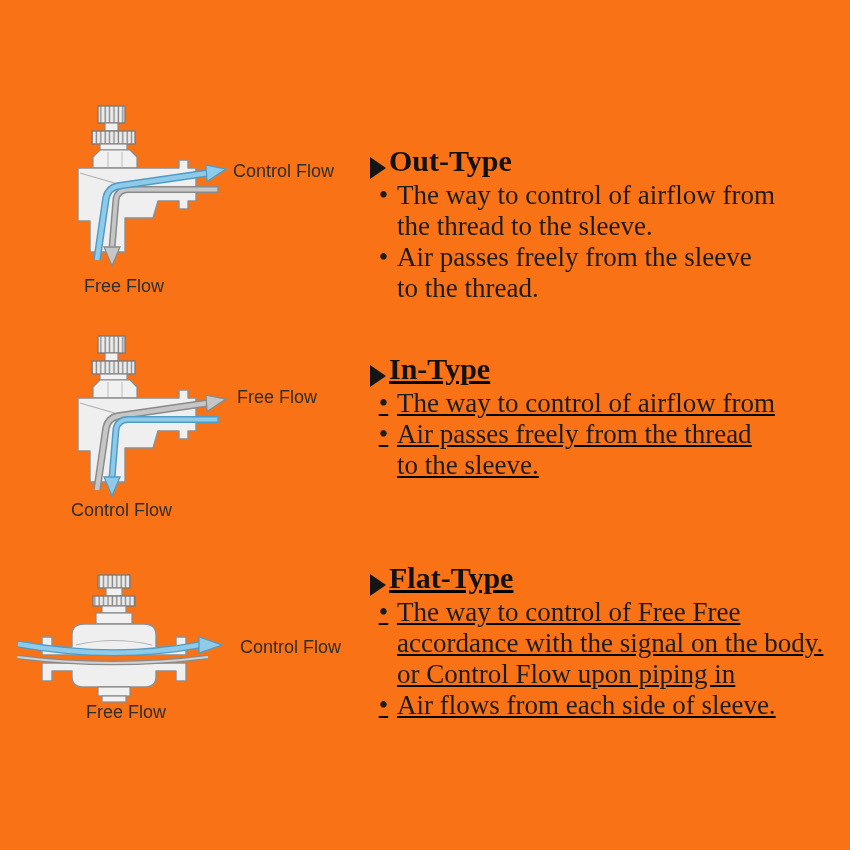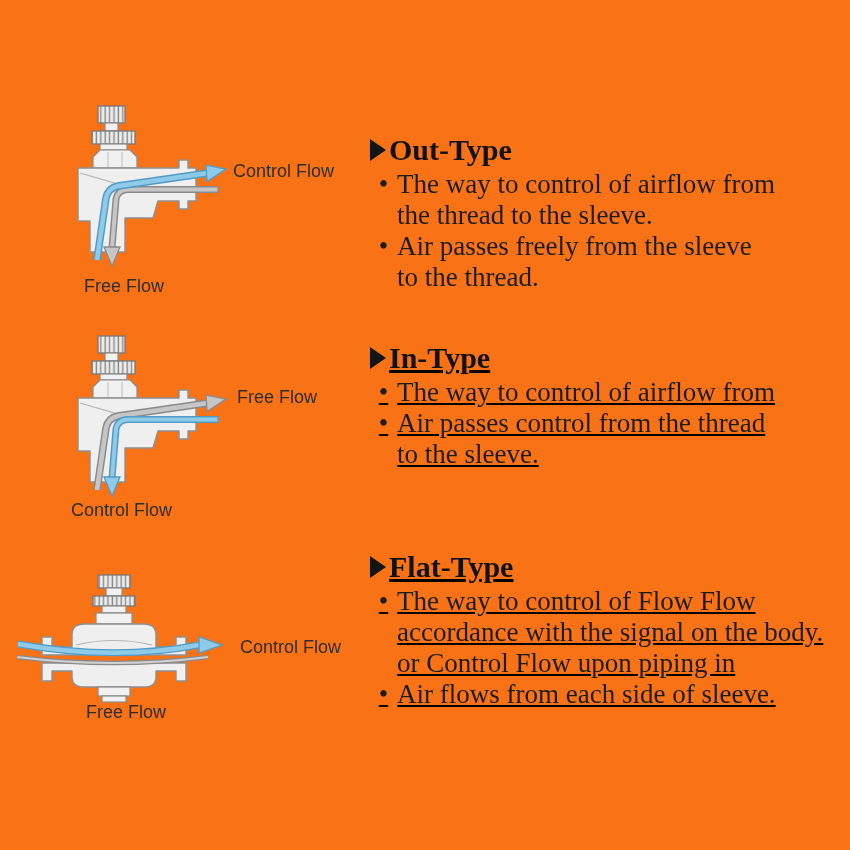--- a/index.html
+++ b/index.html
@@ -1,21 +1,21 @@
 <!DOCTYPE html>
 <html><head>
 <meta charset="utf-8">
 <style>
   html,body{margin:0;padding:0;background:#fff;}
   .canvas{position:relative;width:850px;height:850px;background:#f97316;overflow:hidden;
           font-family:"Liberation Serif",serif;}
   .diagram{position:absolute;}
   .flow-label{position:absolute;font:18px "Liberation Sans",sans-serif;color:#2e2e2e;white-space:nowrap;}
   .tblock{position:absolute;left:370px;width:420px;}
-  .heading{display:flex;align-items:center;font:bold 30px/36px "Liberation Serif",serif;color:#121212;}
+  .heading{display:flex;align-items:flex-end;font:bold 30px/36px "Liberation Serif",serif;color:#121212;margin-top:11px;}
   .tri{width:0;height:0;border-left:16px solid #151515;border-top:11px solid transparent;
        border-bottom:11px solid transparent;margin-right:3px;flex:none;}
   .bullets{margin-top:1px;}
   .bl{display:flex;font:27px/31px "Liberation Serif",serif;color:#1c1c1c;white-space:nowrap;}
   .dot{flex:none;width:27px;text-align:center;}
 </style>
 </head>
 <body>
 
 <div class="canvas">
@@ -115,21 +115,21 @@
     <div class="bullets">
       <div class="bl">
         <span class="dot">•</span>
         <span>The way to control of airflow from</span>
         </div>
       <div class="bl">
         <span class="dot"></span>
         </div>
       <div class="bl">
         <span class="dot">•</span>
-        <span>Air passes control from the thread</span>
+        <span>Air passes freely from the thread</span>
         </div>
       <div class="bl">
         <span class="dot"></span>
         <span>to the sleeve.</span>
         </div>
     </div>
   </div>
 
   <div class="diagram" style="left:10px;top:565px;width:345px;height:165px;">
     <svg width="225" height="150" viewBox="0 0 225 150">
@@ -162,21 +162,21 @@
   </div>
 
   <div class="tblock" style="top:549px;text-decoration:underline;">
     <div class="heading">
       <span class="tri"></span>
       <span>Flat-Type</span>
     </div>
     <div class="bullets">
       <div class="bl">
         <span class="dot">•</span>
-        <span>The way to control of Flow Flow</span>
+        <span>The way to control of Free Free</span>
         </div>
       <div class="bl">
         <span class="dot"></span>
         <span>accordance with the signal on the body.</span>
         </div>
       <div class="bl">
         <span class="dot"></span>
         <span>or Control Flow upon piping in</span>
         </div>
       <div class="bl">

